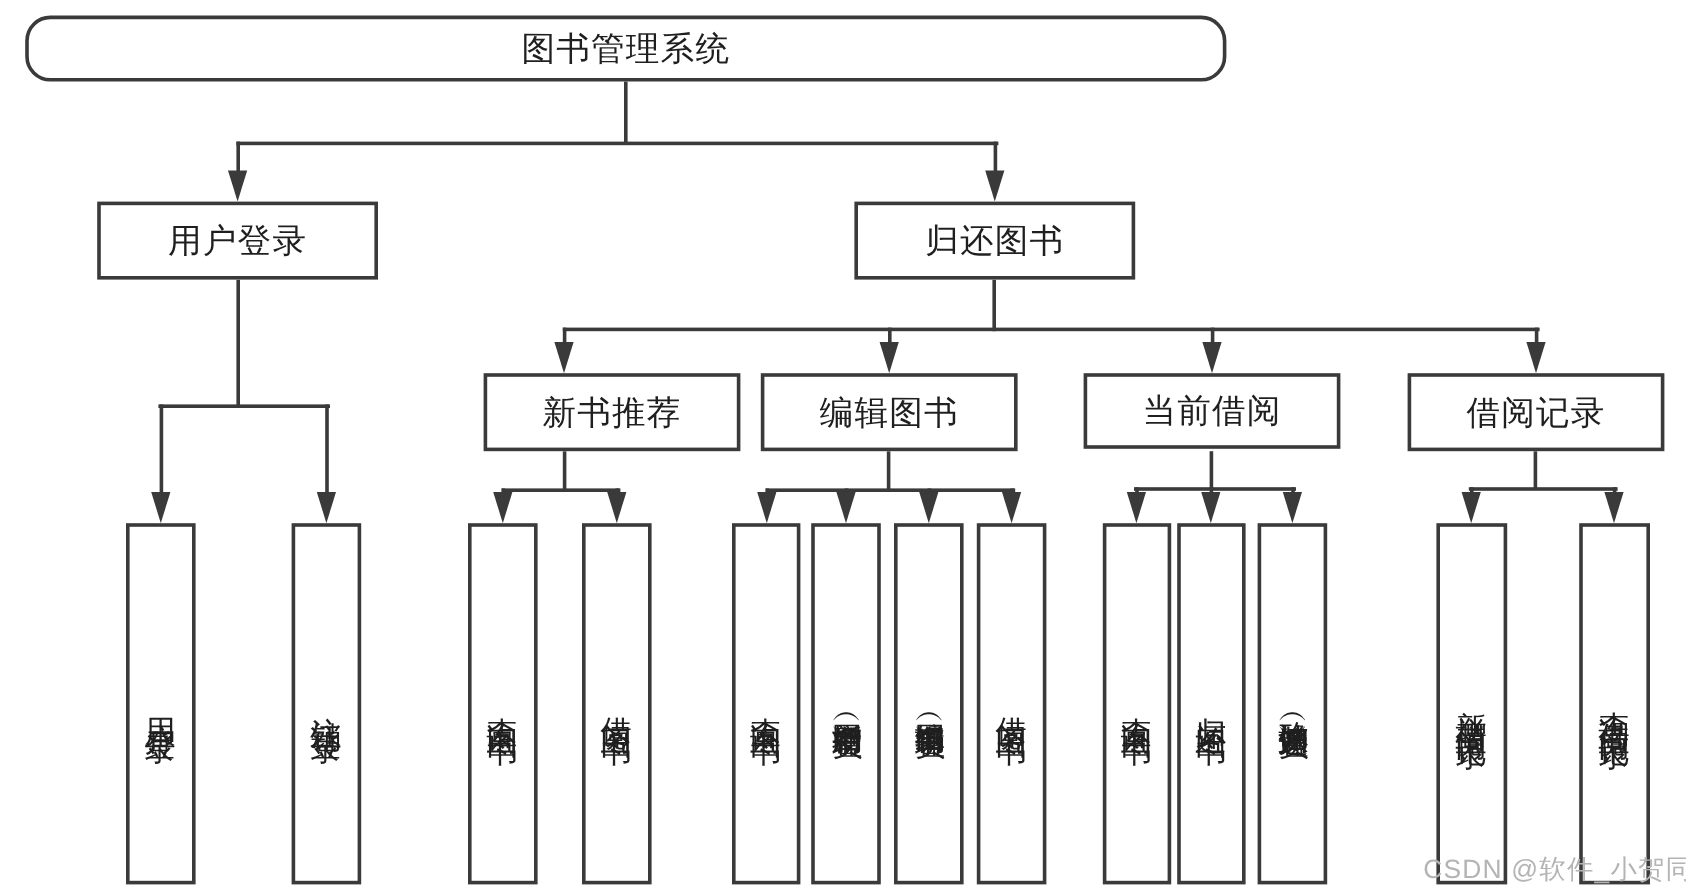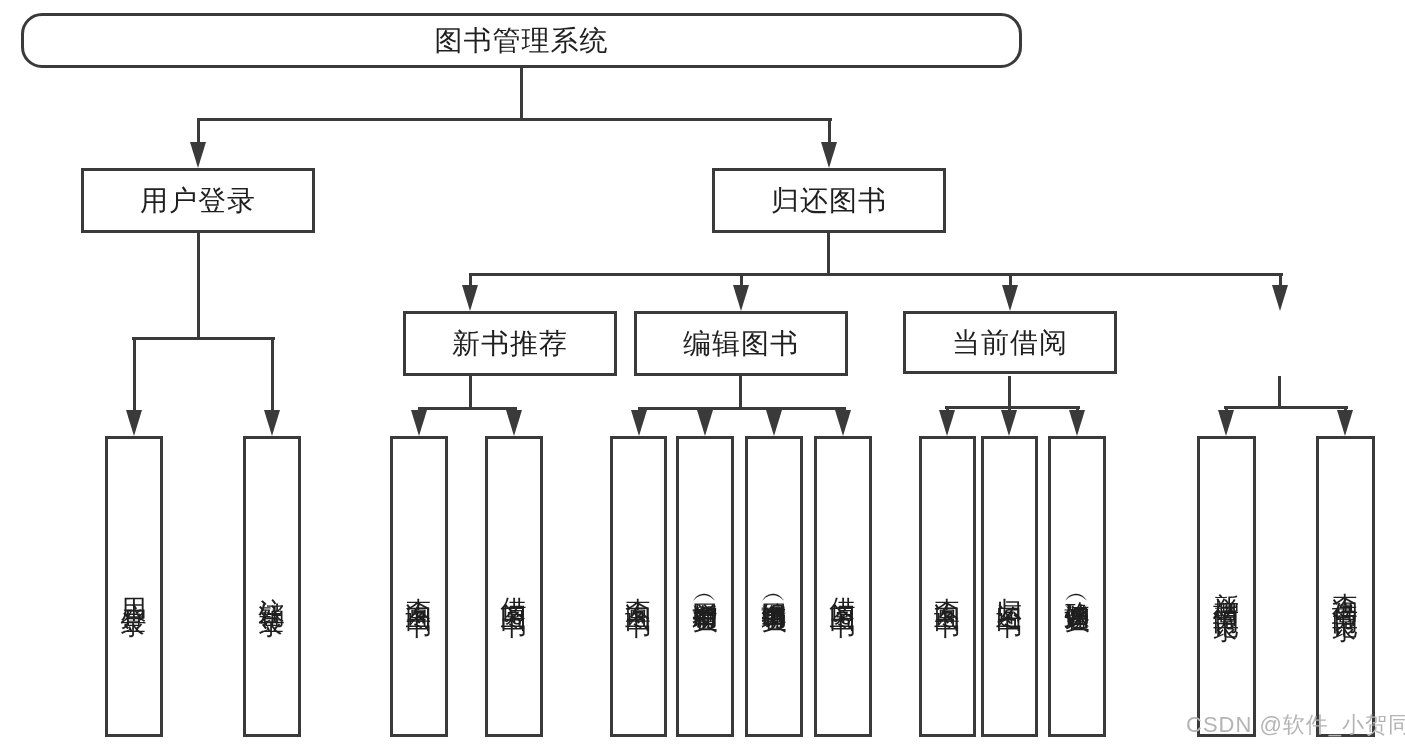--- a/index.html
+++ b/index.html
@@ -113,20 +113,21 @@
     <div class="line" style="left: 1224.5px; top: 406px; width: 3px; height: 6px;"></div>
     <div class="arrowhead" style="left: 1218px; top: 410px;"></div>
     <div class="line" style="left: 1343.5px; top: 406px; width: 3px; height: 6px;"></div>
     <div class="arrowhead" style="left: 1337px; top: 410px;"></div>
     <div class="node h" style="left: 21px; top: 13px; width: 1001px; height: 55px; border-radius: 21px;">图书管理系统</div>
     <div class="node h" style="left: 81px; top: 168px; width: 234px; height: 65px;">用户登录</div>
     <div class="node h" style="left: 712px; top: 168px; width: 234px; height: 65px;">归还图书</div>
     <div class="node h" style="left: 363px; top: 311px; width: 214px; height: 65px; margin-left: 40px;">新书推荐</div>
     <div class="node h" style="left: 634px; top: 311px; width: 214px; height: 65px;">编辑图书</div>
     <div class="node h" style="left: 903px; top: 311px; width: 214px; height: 63px;">当前借阅</div>
+    <div class="node h" style="left: 1173px; top: 311px; width: 214px; height: 65px;">借阅记录</div>
     <div class="node v" style="left: 105px; top: 436px; width: 58px; height: 301px;">用户登录</div>
     <div class="node v" style="left: 243px; top: 436px; width: 58px; height: 301px;">注销登录</div>
     <div class="node v" style="left: 390px; top: 436px; width: 58px; height: 301px;">查询图书</div>
     <div class="node v" style="left: 485px; top: 436px; width: 58px; height: 301px;">借阅图书</div>
     <div class="node v" style="left: 610px; top: 436px; width: 57px; height: 301px;">查询图书</div>
     <div class="node v long" style="left: 676px; top: 436px; width: 58px; height: 301px;">新增图书（管理员）</div>
     <div class="node v long" style="left: 745px; top: 436px; width: 58px; height: 301px;">编辑图书（管理员）</div>
     <div class="node v" style="left: 814px; top: 436px; width: 58px; height: 301px;">借阅图书</div>
     <div class="node v" style="left: 919px; top: 436px; width: 57px; height: 301px;">查询图书</div>
     <div class="node v" style="left: 981px; top: 436px; width: 57px; height: 301px;">归还图书</div>

